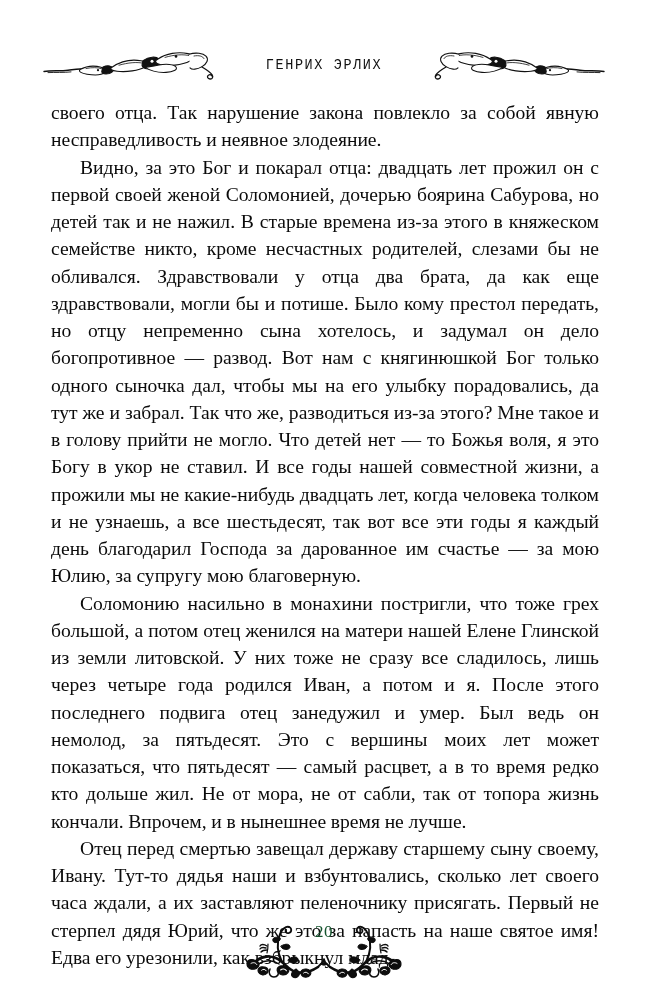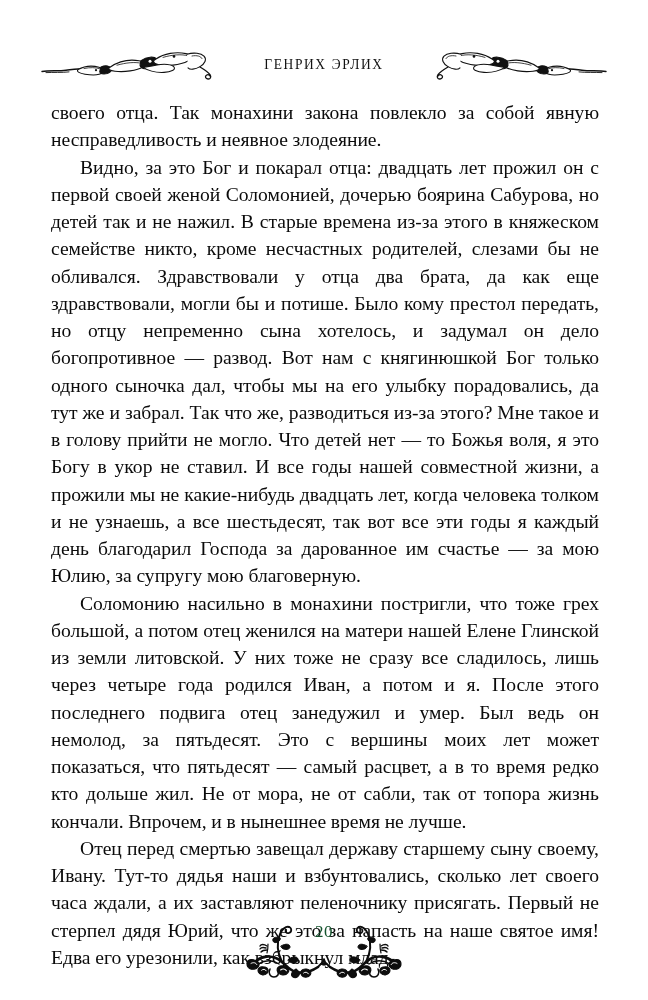--- a/index.html
+++ b/index.html
@@ -39,21 +39,21 @@
   }
   .rh-orn {
     flex: 0 0 auto;
     line-height: 0;
   }
   .rh-orn svg { display: block; }
 
   .rh-title {
     flex: 0 0 auto;
     padding: 0 12px;
-    font-family: Liberation Serif, serif;
+    font-family: Liberation Mono, monospace;
     font-size: 13.5px;
     letter-spacing: 1.6px;
     font-weight: 400;
     color: #121212;
     white-space: nowrap;
     text-transform: uppercase;
     transform: scaleY(1.02);
   }
 
   
@@ -175,21 +175,21 @@
           <path d="M160 19.0 C164 21.4 168 23.8 170 26.6 C171.6 29 170.4 31.2 168 31 C165.6 30.8 164.6 28.4 166.4 27.2 C167.8 26.2 169.6 26.8 170 28" fill="none" stroke-width="1.3"></path>
           <circle cx="56" cy="22.2" r="1.1" fill="#111" stroke="none"></circle>
           <circle cx="134" cy="8.4" r="1.3" fill="#111" stroke="none"></circle>
         </g>
       </svg>
     </span>
 
   </div>
 
   <div class="textblock">
-    <p class="para noindent">своего отца. Так монахини закона повлекло за собой явную несправедливость и неявное злодеяние.</p>
+    <p class="para noindent">своего отца. Так нарушение закона повлекло за собой явную несправедливость и неявное злодеяние.</p>
     <p class="para">Видно, за это Бог и покарал отца: двадцать лет прожил он с первой своей женой Соломонией, дочерью боярина Сабурова, но детей так и не нажил. В старые времена из-за этого в княжеском семействе никто, кроме несчастных родителей, слезами бы не обливался. Здравствовали у отца два брата, да как еще здравствовали, могли бы и потише. Было кому престол передать, но отцу непременно сына хотелось, и задумал он дело богопротивное — развод. Вот нам с княгинюшкой Бог только одного сыночка дал, чтобы мы на его улыбку порадовались, да тут же и забрал. Так что же, разводиться из-за этого? Мне такое и в голову прийти не могло. Что детей нет — то Божья воля, я это Богу в укор не ставил. И все годы нашей совместной жизни, а прожили мы не какие-нибудь двадцать лет, когда человека толком и не узнаешь, а все шестьдесят, так вот все эти годы я каждый день благодарил Господа за дарованное им счастье — за мою Юлию, за супругу мою благоверную.</p>
     <p class="para">Соломонию насильно в монахини постригли, что тоже грех большой, а потом отец женился на матери нашей Елене Глинской из земли литовской. У них тоже не сразу все сладилось, лишь через четыре года родился Иван, а потом и я. После этого последнего подвига отец занедужил и умер. Был ведь он немолод, за пятьдесят. Это с вершины моих лет может показаться, что пятьдесят — самый расцвет, а в то время редко кто дольше жил. Не от мора, не от сабли, так от топора жизнь кончали. Впрочем, и в нынешнее время не лучше.</p>
     <p class="para">Отец перед смертью завещал державу старшему сыну своему, Ивану. Тут-то дядья наши и взбунтовались, сколько лет своего часа ждали, а их заставляют пеленочнику присягать. Первый не стерпел дядя Юрий, что же это за напасть на наше святое имя! Едва его урезонили, как взбрыкнул млад-</p>
   </div>
 
   <div class="folio-wrap">
     <div class="folio-inner">
       <div class="folio-orn">
         <svg width="160" height="72" viewBox="0 0 160 72" xmlns="http://www.w3.org/2000/svg">
           <g fill="#0d0d0d" stroke="#0d0d0d" stroke-linecap="round" stroke-linejoin="round">

